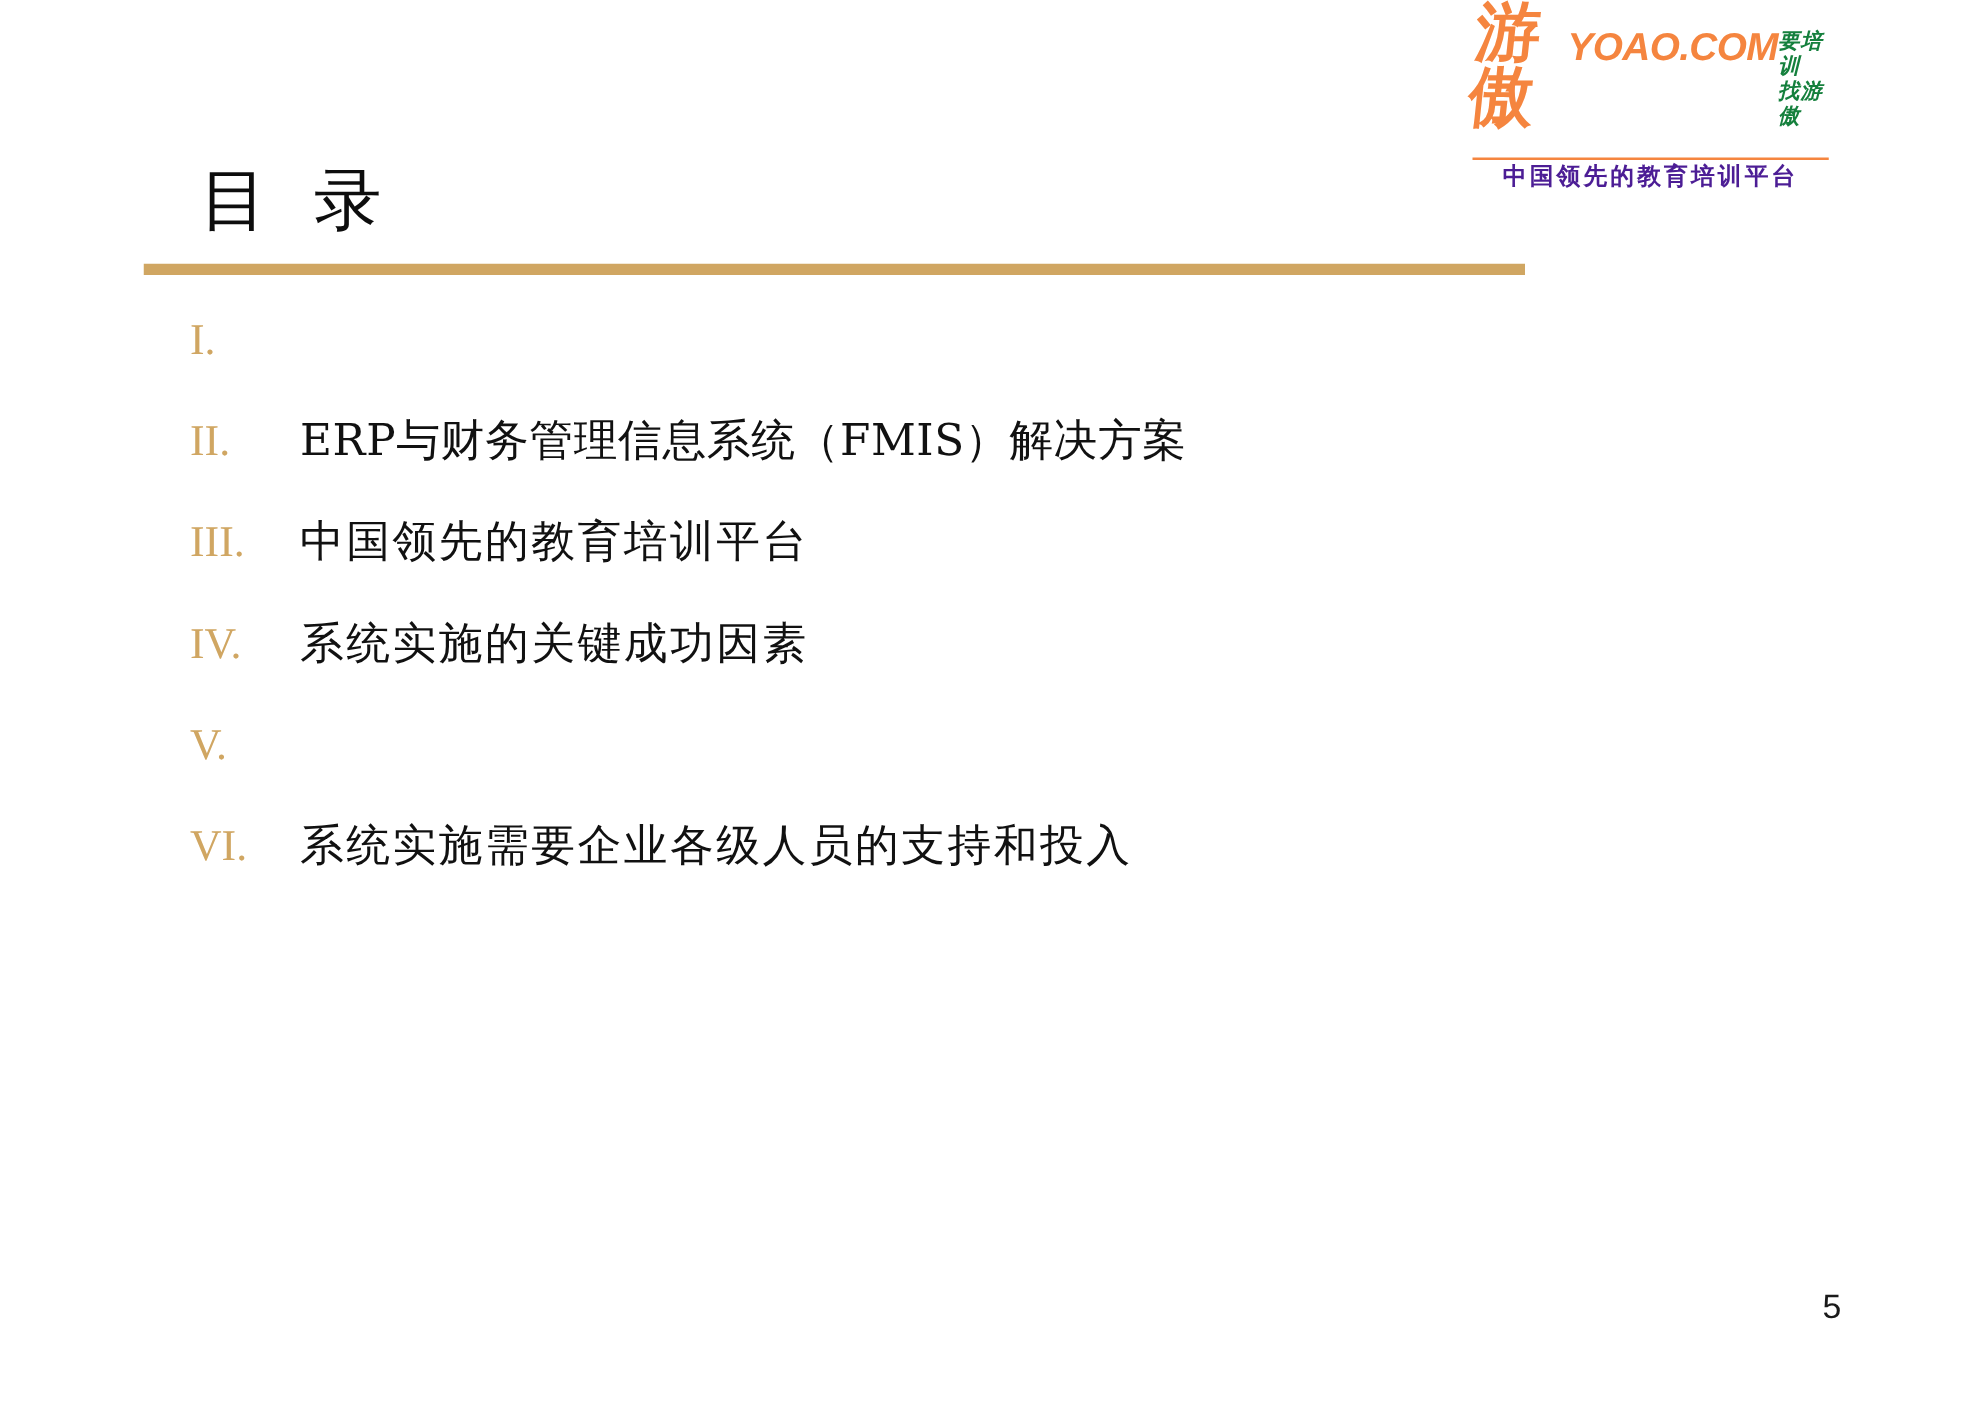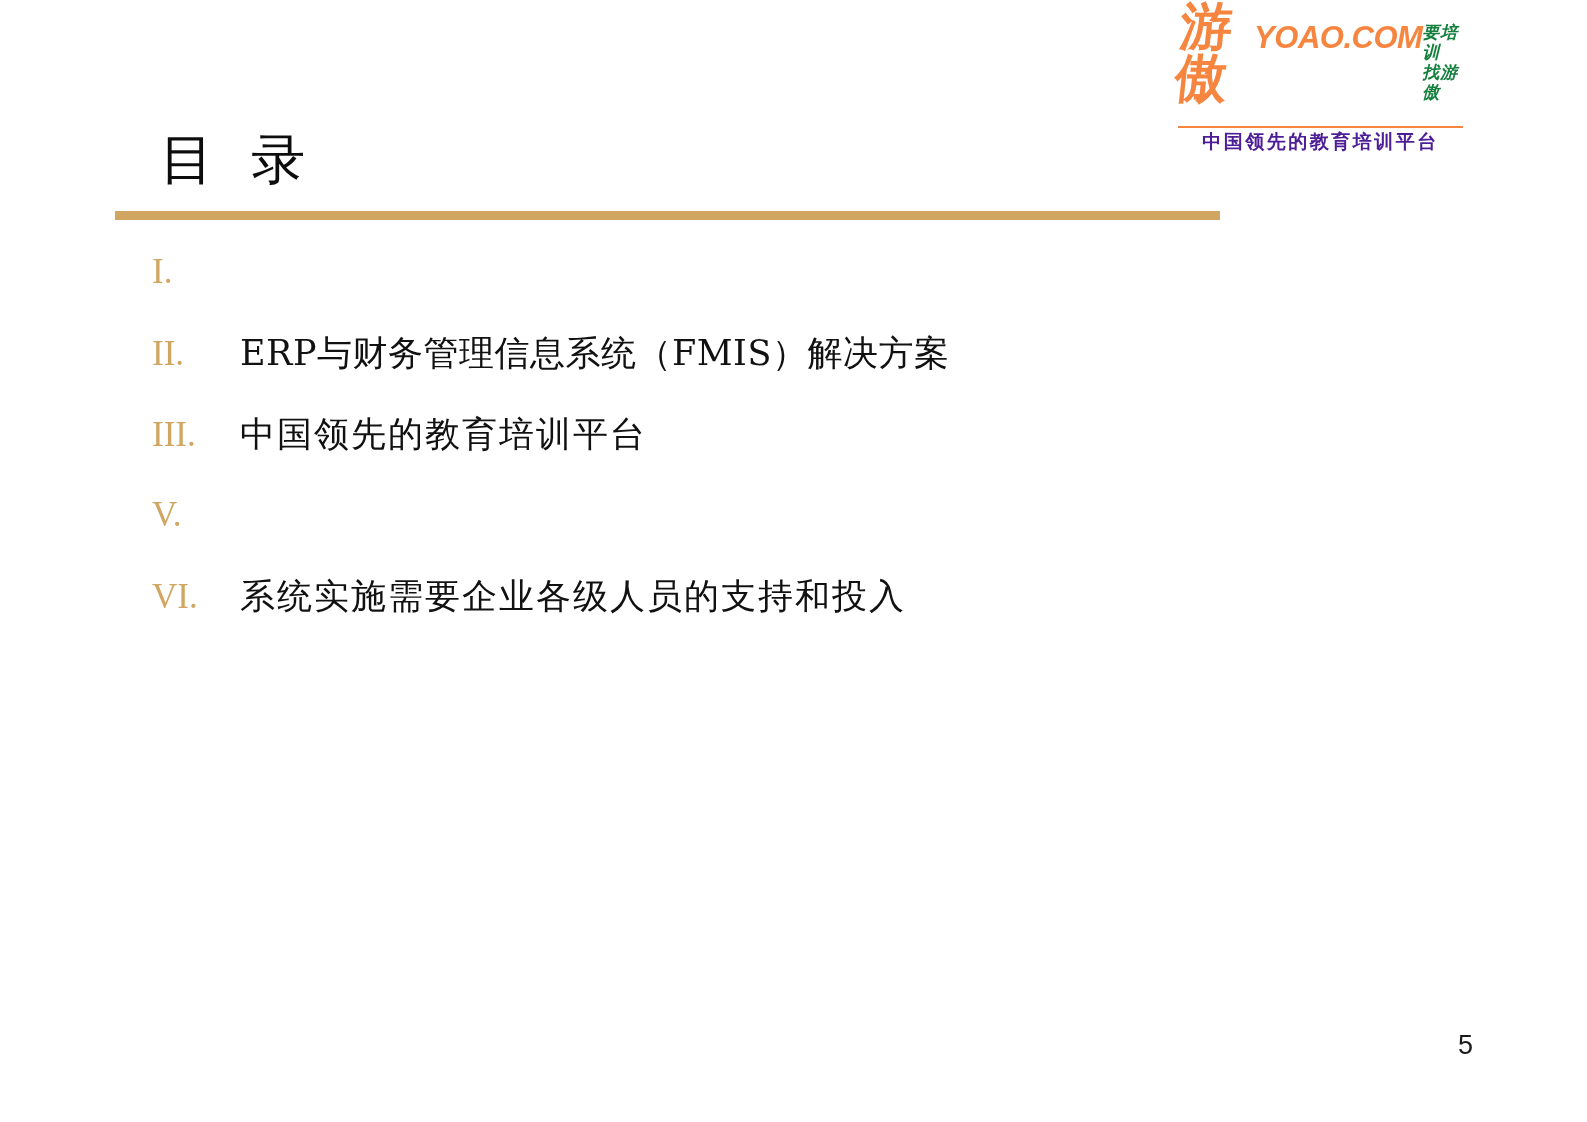--- a/index.html
+++ b/index.html
@@ -183,20 +183,24 @@
     <div class="toc-item">
       <span class="toc-num">II.</span>
       <span class="toc-text">ERP与财务管理信息系统（FMIS）解决方案</span>
     </div>
 
     <div class="toc-item cn">
       <span class="toc-num">III.</span>
       <span class="toc-text">中国领先的教育培训平台</span>
     </div>
 
+    <div class="toc-item cn">
+      <span class="toc-num">IV.</span>
+      <span class="toc-text">系统实施的关键成功因素</span>
+    </div>
 
     <div class="toc-item cn">
       <span class="toc-num">V.</span>
     </div>
 
     <div class="toc-item cn">
       <span class="toc-num">VI.</span>
       <span class="toc-text">系统实施需要企业各级人员的支持和投入</span>
     </div>
 

